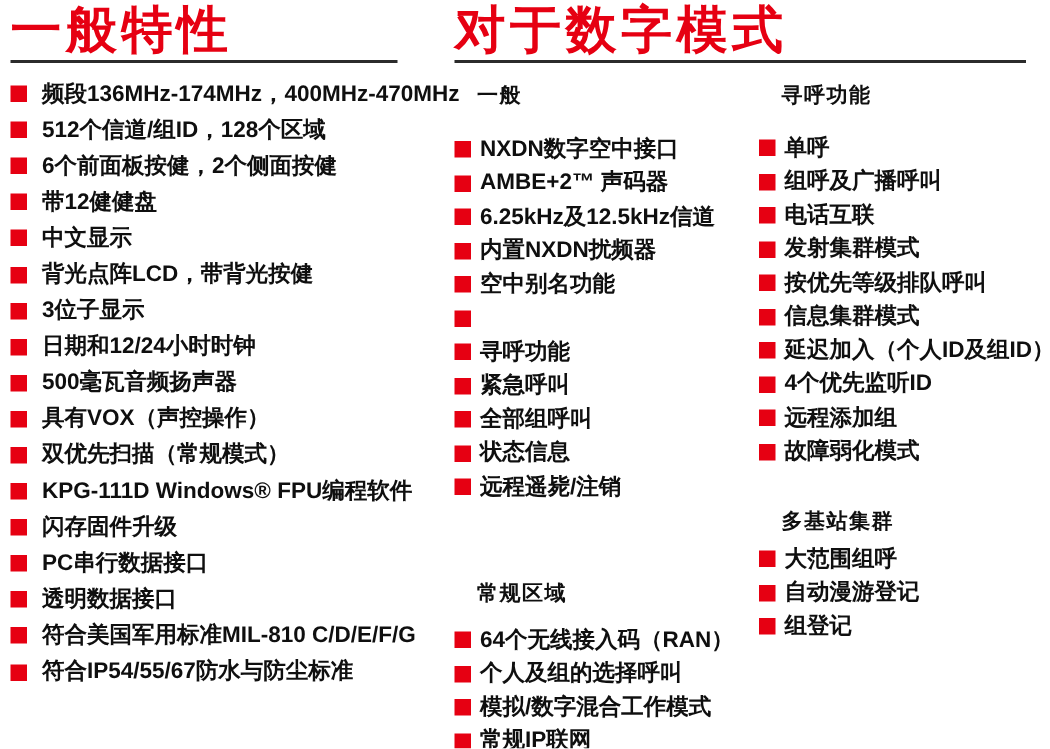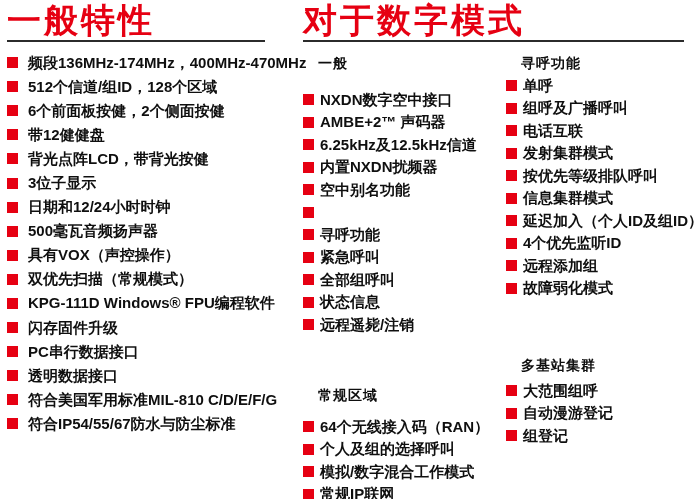--- a/index.html
+++ b/index.html
@@ -83,24 +83,24 @@
     line-height: 21px;
     padding-left: 15px;
     white-space: nowrap;
   }
   .sub .feature-list li { height: 22.5px; }
   .sub .bullet { margin-right: 6px; }
 
   .sub-general      { left: 303px; top: 53px;  width: 202px; }
   .sub-trunking     { left: 506px; top: 53px;  width: 194px; }
   .sub-conventional { left: 303px; top: 352px; width: 202px; margin-top: 33px; }
-  .sub-multisite    { left: 506px; top: 355px; width: 194px; }
+  .sub-multisite    { left: 506px; top: 337px; width: 194px; }
 
   .sub-general .feature-list      { margin-top: 14px; }
-  .sub-trunking .feature-list     { }
+  .sub-trunking .feature-list     { margin-top: 13px; }
   .sub-conventional .feature-list { margin-top: 9px; }
   .sub-multisite .feature-list    { margin-top: 3px; }
 </style>
 </head>
 <body>
 
 <div class="page">
 
   <div class="col-left">
     <div class="sec-title">一般特性</div>
@@ -121,20 +121,24 @@
           <span class="bullet"></span>
           <span class="itext">6个前面板按健，2个侧面按健</span>
         </li>
 
         <li>
           <span class="bullet"></span>
           <span class="itext">带12健健盘</span>
         </li>
 
 
+        <li>
+          <span class="bullet"></span>
+          <span class="itext">中文显示</span>
+        </li>
 
         <li>
           <span class="bullet"></span>
           <span class="itext">背光点阵LCD，带背光按健</span>
         </li>
 
         <li>
           <span class="bullet"></span>
           <span class="itext">3位子显示</span>
         </li>

